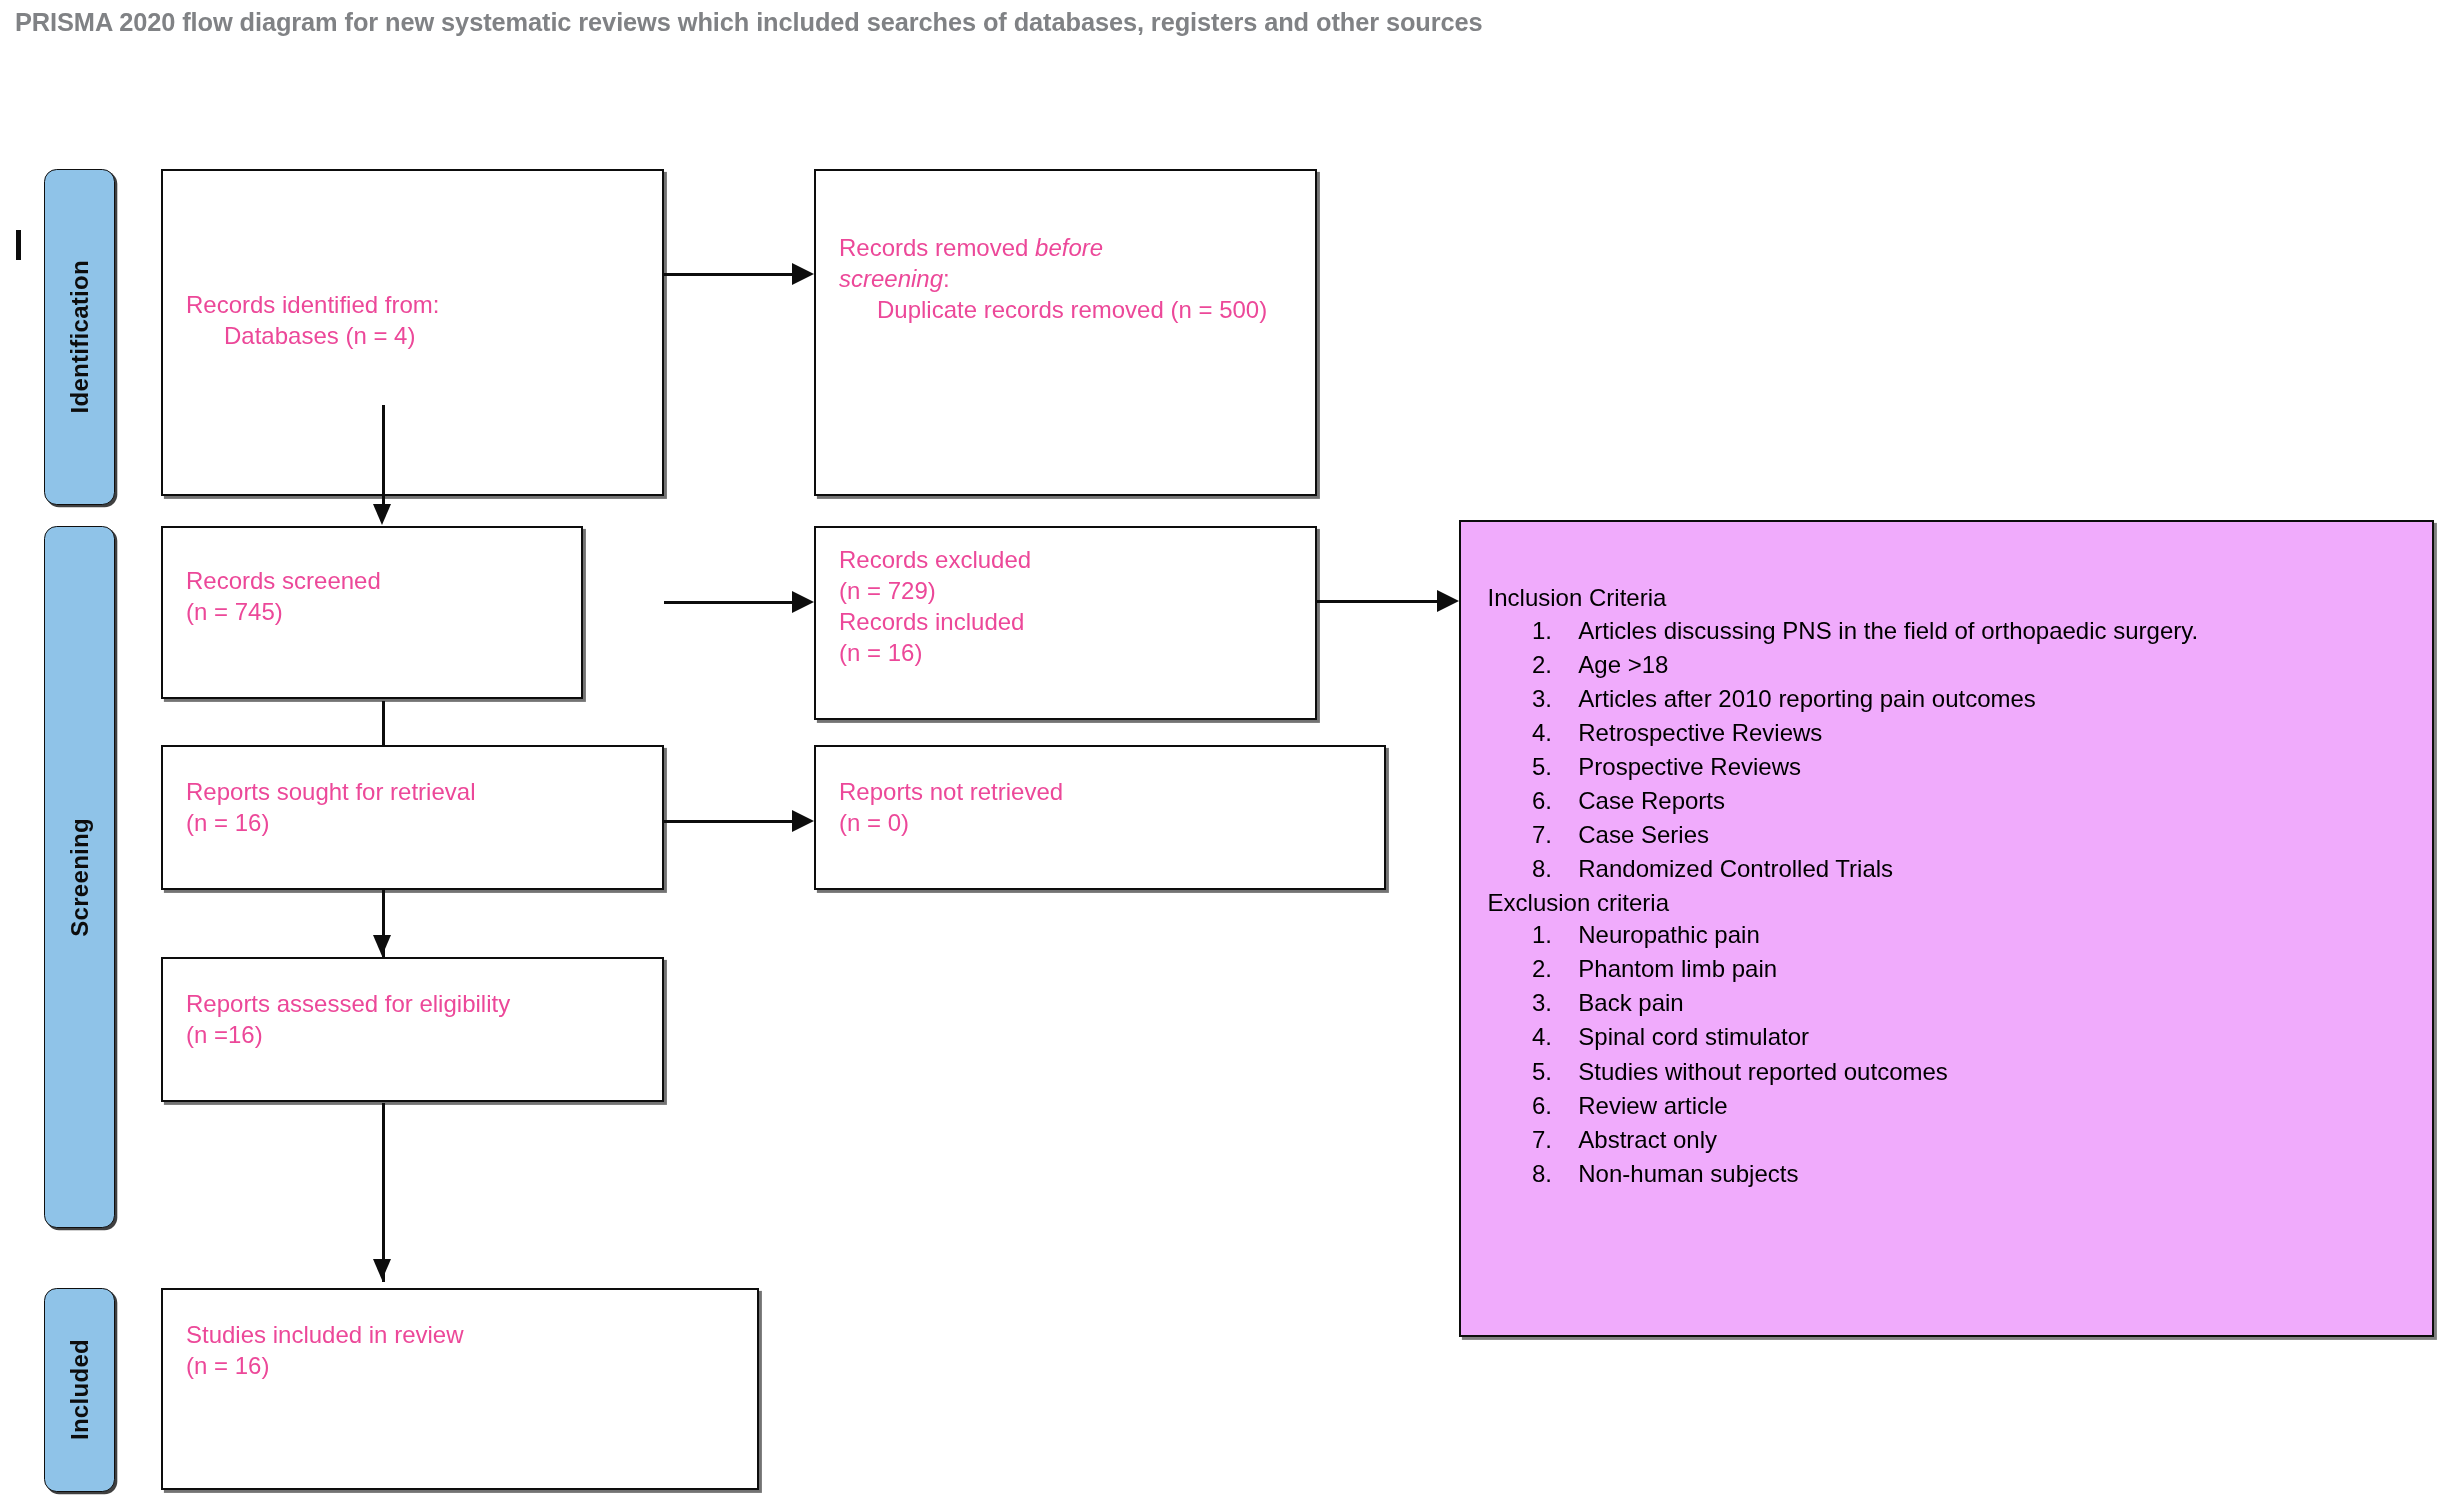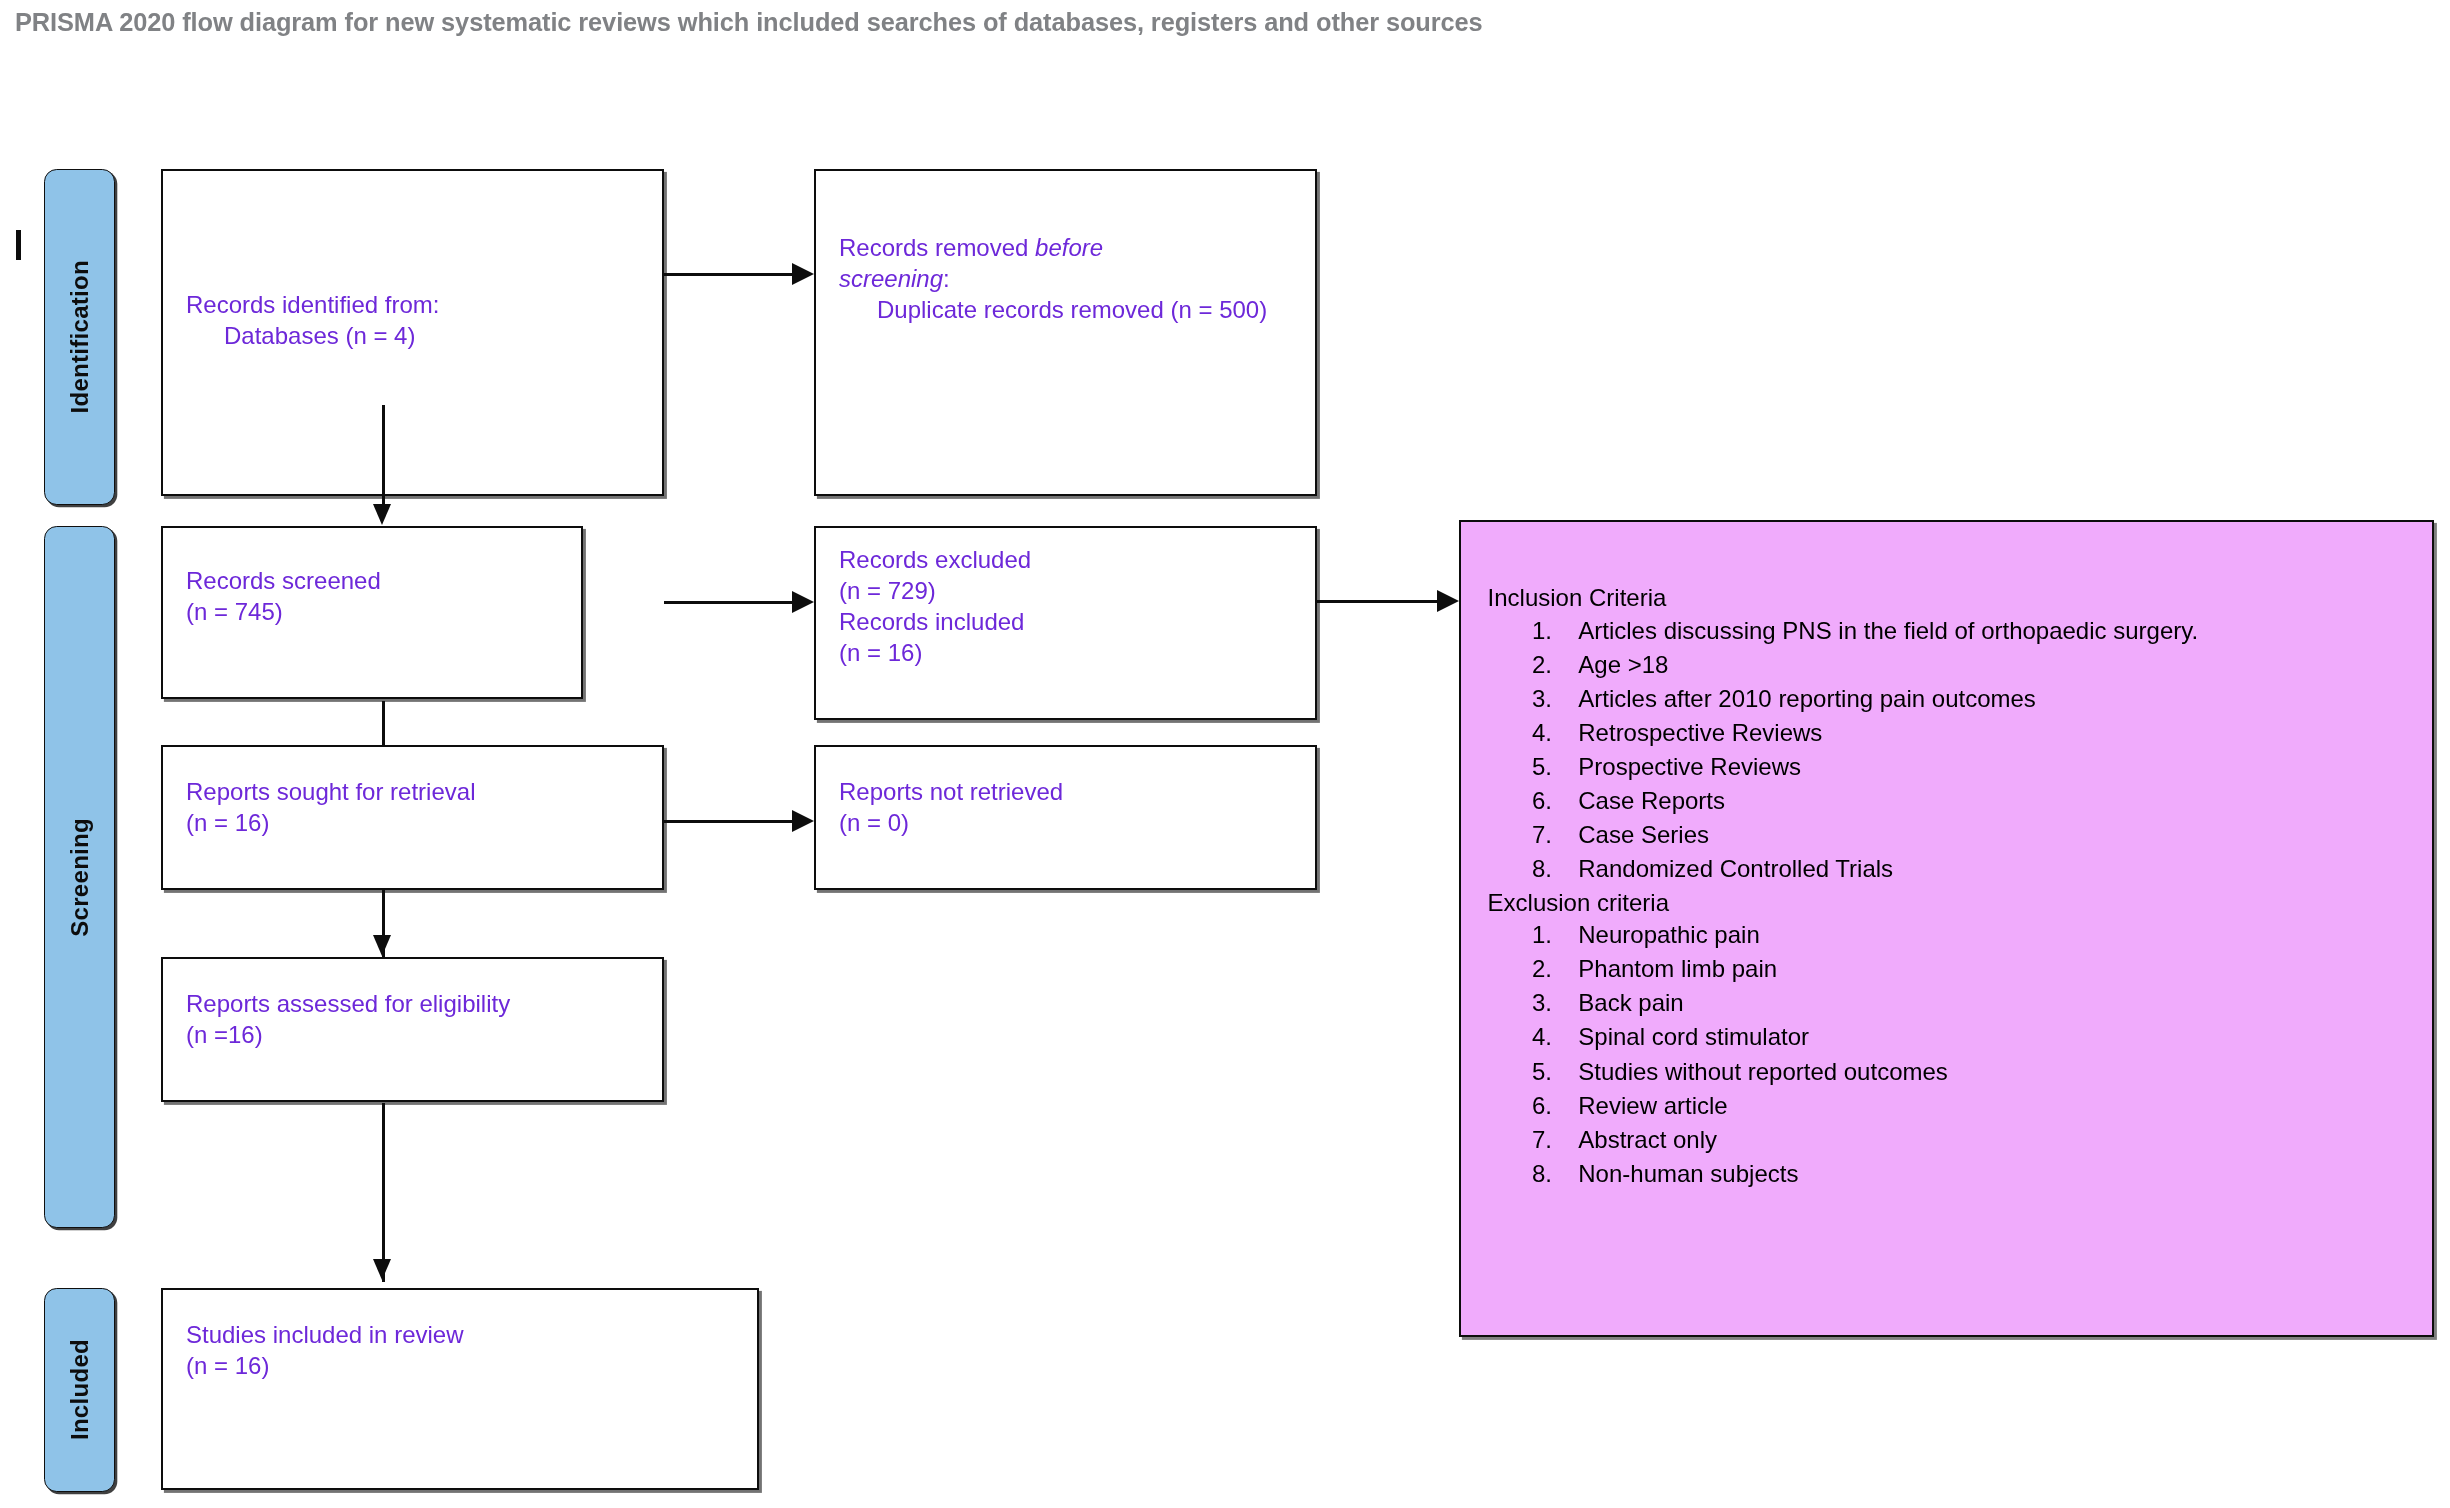--- a/index.html
+++ b/index.html
@@ -88,21 +88,21 @@
     border: 2.3px solid #0d0d0d;
     box-shadow: 2.9px 2.9px 0 rgba(0,0,0,0.55);
     box-sizing: border-box;
   }
   .flowbox .txt {
     position: absolute;
     left: 23px;
     right: 15px;
     font-size: 24px;
     line-height: 1.29;
-    color: #6d28d9;
+    color: #ec4899;
   }
   .flowbox .txt em { font-style: italic; }
   .indent1 { display: block; padding-left: 38px; text-indent: 0; }
 
   
   .criteria-panel {
     position: absolute;
     left: 1459px;
     top: 520px;
     width: 975px;
@@ -224,21 +224,21 @@
   <div class="vline" style="left:382px; top:701px; height:69px;"></div>
   <div class="arrow-down" style="left:373px; top:745px;"></div>
 
   <div class="flowbox" style="left:161px; top:745px; width:503px; height:145px;">
     <div class="txt" style="top:30px;">
       <span>Reports sought for retrieval</span><br>
       <span>(n = 16)</span>
     </div>
   </div>
 
-  <div class="flowbox" style="left:814px; top:745px; width:503px; height:145px;">
+  <div class="flowbox" style="left:814px; top:745px; width:572px; height:145px;">
     <div class="txt" style="top:30px;">
       <span>Reports not retrieved</span><br>
       <span>(n = 0)</span>
     </div>
   </div>
 
   <div class="hline" style="left:664px; top:820px; width:132px;"></div>
   <div class="arrow-right" style="left:792px; top:810px;"></div>
 
   <div class="vline" style="left:382px; top:890px; height:69px;"></div>

